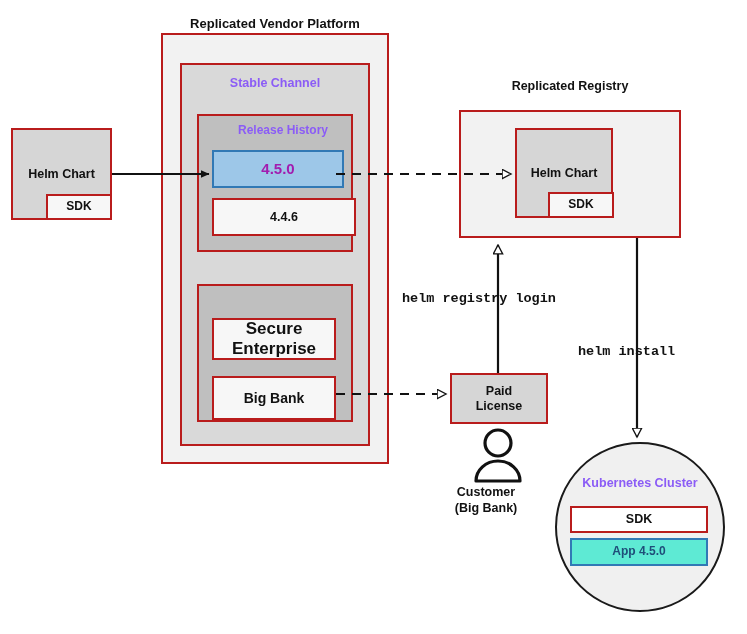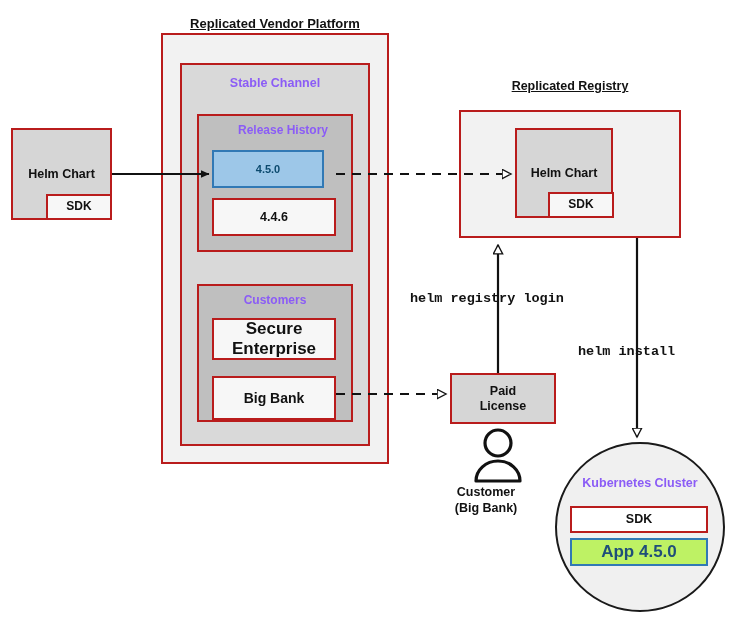--- a/index.html
+++ b/index.html
@@ -28,21 +28,20 @@
     font-weight: bold;
     color: #111111;
     line-height: 1.15;
   }
   .title-label {
     position: absolute;
     font-weight: bold;
     color: #111111;
     text-align: center;
     white-space: nowrap;
-    text-decoration: underline;
   }
   .container-title {
     position: absolute;
     left: 0;
     right: 0;
     text-align: center;
     font-weight: bold;
     color: #8b5cf6;
   }
   .mono-label {
@@ -78,68 +77,67 @@
   <div class="title-label" style="left:160px; top:16px; width:230px; font-size:13px;">Replicated Vendor Platform</div>
 
   <div class="box" style="left:161px; top:33px; width:228px; height:431px; background:#f2f2f2;"></div>
 
   <div class="box" style="left:180px; top:63px; width:190px; height:383px; background:#d9d9d9;"></div>
   <div class="container-title" style="left:180px; top:76px; width:190px; font-size:12.5px;">Stable Channel</div>
 
   <div class="box" style="left:197px; top:114px; width:156px; height:138px; background:#bfbfbf;"></div>
   <div class="container-title" style="left:197px; top:123px; width:172px; font-size:12px;">Release History</div>
 
-  <div class="box" style="left:212px; top:150px; width:112px; height:38px;
-              background:#9dc7e8; border-color:#3179b5; color:#0c4a6e; font-size:11px;">4.5.0</div>
+  <div class="box" style="left:212px; top:150px; width:132px; height:38px;
+              background:#9dc7e8; border-color:#3179b5; color:#a21caf; font-size:15px;">4.5.0</div>
 
-  <div class="box" style="left:212px; top:198px; width:124px; height:38px;
+  <div class="box" style="left:212px; top:198px; width:144px; height:38px;
               background:#f7f7f7; font-size:12.5px;">4.4.6</div>
 
   <div class="box" style="left:197px; top:284px; width:156px; height:138px; background:#bfbfbf;"></div>
-  <div class="container-title" style="left:197px; top:293px; width:156px; font-size:12px;">Customers</div>
 
   <div class="box" style="left:212px; top:318px; width:124px; height:42px;
               background:#f7f7f7; font-size:17px; flex-direction:column;">
     <span style="display:block; max-width:100px;">Secure Enterprise</span>
   </div>
 
   <div class="box" style="left:212px; top:376px; width:124px; height:44px;
               background:#f7f7f7; font-size:14px;">Big Bank</div>
 
   <div class="box" style="left:11px; top:128px; width:101px; height:92px; background:#d6d6d6; font-size:12.5px;">Helm Chart</div>
   <div class="box" style="left:46px; top:194px; width:66px; height:26px; background:#f7f7f7; font-size:12px;">SDK</div>
 
   <div class="title-label" style="left:459px; top:79px; width:222px; font-size:12.5px;">Replicated Registry</div>
 
   <div class="box" style="left:459px; top:110px; width:222px; height:128px; background:#f2f2f2;"></div>
 
   <div class="box" style="left:515px; top:128px; width:98px; height:90px; background:#d6d6d6; font-size:12.5px;">Helm Chart</div>
   <div class="box" style="left:548px; top:192px; width:66px; height:26px; background:#f7f7f7; font-size:12px;">SDK</div>
 
-  <div class="box" style="left:450px; top:373px; width:106px; height:51px; background:#d6d6d6;
+  <div class="box" style="left:450px; top:373px; width:98px; height:51px; background:#d6d6d6;
               font-size:12.5px; flex-direction:column;">
     <span>Paid</span>
     <span>License</span>
   </div>
 
   <div class="plain-label" style="left:417px; top:485px; width:138px; font-size:12.5px;">
     <div>Customer</div>
     <div>(Big Bank)</div>
   </div>
 
   <div style="position:absolute; left:555px; top:442px; width:170px; height:170px;
               border:2.5px solid #1a1a1a; border-radius:50%; background:#f0f0f0; box-sizing:border-box;"></div>
   <div class="container-title" style="left:555px; top:476px; width:170px; font-size:12.5px;">Kubernetes Cluster</div>
 
   <div class="box" style="left:570px; top:506px; width:138px; height:27px; background:#ffffff; font-size:12.5px;">SDK</div>
 
   <div class="box" style="left:570px; top:538px; width:138px; height:28px;
-              background:#bef264; border-color:#3179b5; color:#1f4e79; font-size:17px;">App 4.5.0</div>
+              background:#5eead4; border-color:#3179b5; color:#1f4e79; font-size:12px;">App 4.5.0</div>
 
-  <div class="mono-label" style="left:402px; top:291px; font-size:13.5px;margin-left:8px;">helm registry login</div>
+  <div class="mono-label" style="left:402px; top:291px; font-size:13.5px;">helm registry login</div>
 
   <div class="mono-label" style="left:578px; top:344px; font-size:13.5px;">helm install</div>
 
   <svg class="overlay" viewBox="0 0 747 634">
     <defs>
       <marker id="solidArrow" markerWidth="9" markerHeight="9" refX="8" refY="4.5" orient="auto" markerUnits="userSpaceOnUse">
         <path d="M0,0.8 L8.5,4.5 L0,8.2 z" fill="#111111"></path>
       </marker>
       <marker id="openArrow" markerWidth="11" markerHeight="11" refX="9.5" refY="5.5" orient="auto" markerUnits="userSpaceOnUse">
         <path d="M0.6,0.8 L9.6,5.5 L0.6,10.2 z" fill="#ffffff" stroke="#111111" stroke-width="1.3"></path>

